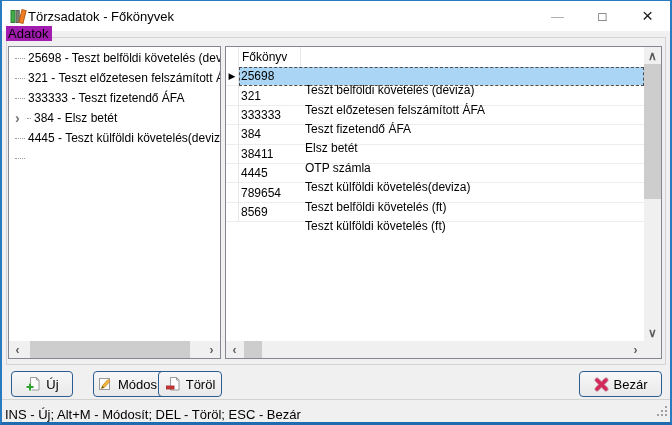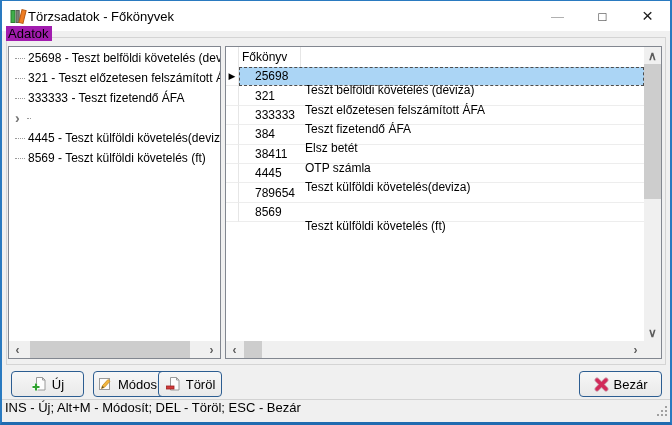--- a/index.html
+++ b/index.html
@@ -47,21 +47,21 @@
            background:#fff; border-bottom:1px solid #d6d6d6; font-size:12px; color:#000; }
   .th-g { width:13px; border-right:1px solid #e6e6e6; flex:none; }
   .th-1 { width:62px; padding:3px 0 0 3px; border-right:1px solid #e6e6e6; flex:none; }
   .th-2 { flex:1; padding:20px 0 0 4px; }
   .rows { position:absolute; top:20px; left:0; right:17px; }
   .trow { display:flex; height:19.4px; font-size:12px; color:#000; }
   .tg { width:13px; flex:none; border-right:1px solid #e6e6e6; border-bottom:1px solid #ededed;
         display:flex; align-items:center; justify-content:center; background:#fff; }
   .marker { font-size:9px; line-height:1; color:#000; }
   .rb { flex:1; display:flex; align-items:center; border-bottom:1px solid #ededed; min-width:0; }
-  .c1 { width:62px; padding-left:16px; flex:none; }
+  .c1 { width:62px; padding-left:2px; flex:none; }
   .c2 { flex:1; padding-left:4px; white-space:nowrap; overflow:hidden;margin-top:28px; }
   .trow.sel .rb { background:#abd5f5; outline:1px dashed #4c4c4c; outline-offset:-1px; }
 
   
   .sb-btn { width:17px; height:17px; flex:none; display:flex; align-items:center;
             justify-content:center; color:#5c5c5c; font-size:12px; font-weight:bold;
             background:#f0f0f0; }
   .vscroll { position:absolute; top:0; right:0; bottom:17px; width:17px; background:#f0f0f0; }
   .vscroll .up { position:absolute; top:0; left:0; }
   .vscroll .down { position:absolute; bottom:0; left:0; }
@@ -74,28 +74,28 @@
   .h-thumb.big { left:4px; width:160px; }
   .h-thumb.small { left:1px; width:18px; }
   .sb-corner { position:absolute; right:0; bottom:0; width:17px; height:17px; background:#f0f0f0; }
 
   
   .btn { position:absolute; top:370px; height:26px; border:1px solid #2c5d91; border-radius:4px;
          background:linear-gradient(#f7f7f7,#e9e9e9); font-size:13px; color:#000;
          display:flex; align-items:center; justify-content:center; gap:5px;
          font-family:"Liberation Sans",sans-serif; cursor:default; }
   .btn .ic { display:flex; flex:none; }
-  .btn-new { left:9px; width:73px; }
+  .btn-new { left:9px; width:62px; }
   .btn-modify { left:91px; width:75px; }
   .btn-delete { left:156px; width:64px; }
   .btn-close { left:577px; width:83px; }
 
   
   .statusbar { position:absolute; left:0; right:0; bottom:0; height:23px; background:#f0f0f0;
-               border-top:1px solid #d2d2d2; display:flex; align-items:flex-start;
+               border-top:1px solid #d2d2d2; display:flex; align-items:flex-end;
                font-size:13px; color:#000; padding-left:3px; }
   .grip { position:absolute; right:2px; bottom:2px; }
 </style>
 </head>
 <body>
 
 <div class="window">
 
   <div class="titlebar">
     <span class="appicon">
@@ -128,28 +128,28 @@
         <span class="tdots"></span>
         <span class="lbl">321 - Teszt előzetesen felszámított ÁFA</span>
       </div>
       <div class="titem">
         <span class="tdots"></span>
         <span class="lbl">333333 - Teszt fizetendő ÁFA</span>
       </div>
       <div class="titem">
         <span class="tchev">›</span>
         <span class="tdots short"></span>
+        <span class="lbl">384 - Elsz betét</span>
       </div>
       <div class="titem">
         <span class="tdots"></span>
         <span class="lbl">4445 - Teszt külföldi követelés(deviza)</span>
       </div>
       <div class="titem">
         <span class="tdots"></span>
-        <span class="lbl">8569 - Teszt külföldi követelés (ft)</span>
       </div>
     </div>
     <div class="hscroll tree-h">
       <span class="sb-btn">‹</span>
       <div class="h-track">
         <div class="h-thumb big"></div>
       </div>
       <span class="sb-btn">›</span>
     </div>
   </div>
@@ -202,20 +202,21 @@
         <div class="tg"></div>
         <div class="rb">
           <div class="c1">4445</div>
           <div class="c2">Teszt külföldi követelés(deviza)</div>
         </div>
       </div>
       <div class="trow">
         <div class="tg"></div>
         <div class="rb">
           <div class="c1">789654</div>
+          <div class="c2">Teszt belföldi követelés (ft)</div>
         </div>
       </div>
       <div class="trow">
         <div class="tg"></div>
         <div class="rb">
           <div class="c1">8569</div>
           <div class="c2">Teszt külföldi követelés (ft)</div>
         </div>
       </div>
     </div>

